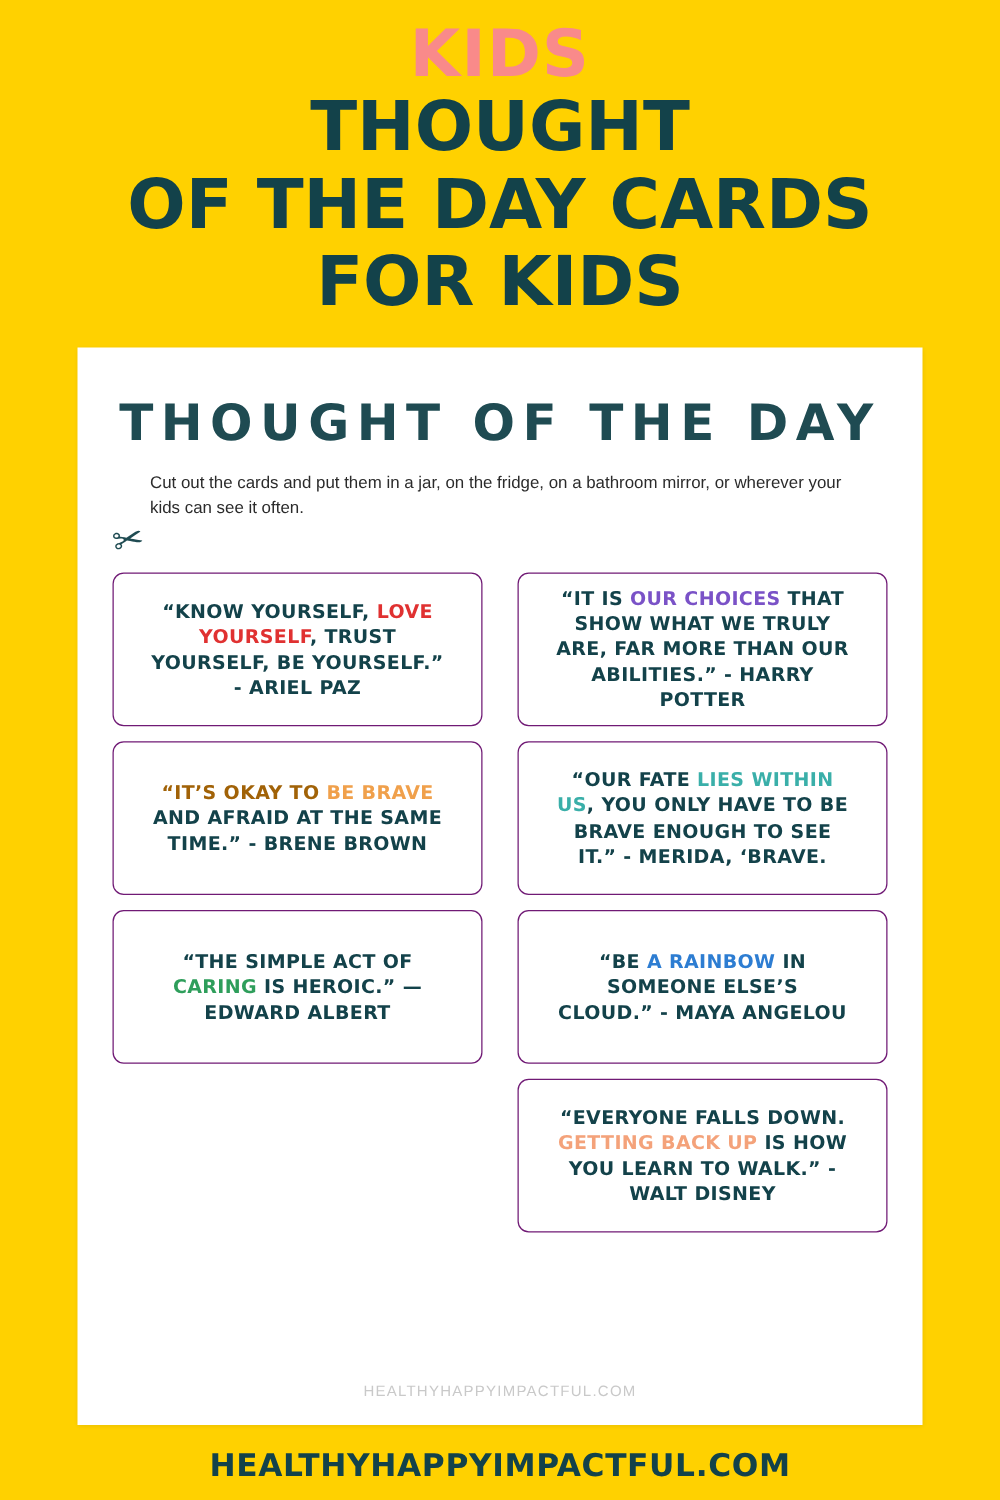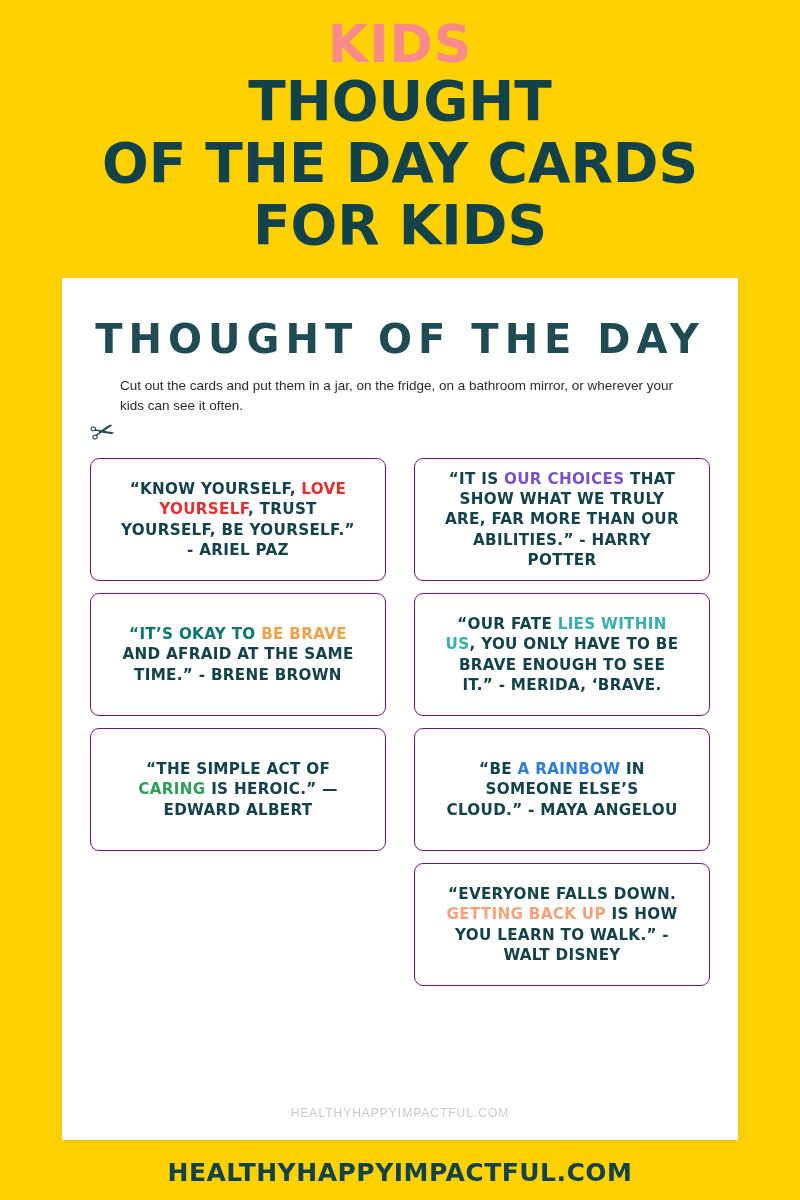--- a/index.html
+++ b/index.html
@@ -149,21 +149,21 @@
   <div class="sheet-title">THOUGHT OF THE DAY</div>
   <div class="sheet-sub">Cut out the cards and put them in a jar, on the fridge, on a bathroom mirror, or wherever your kids can see it often.</div>
   <div class="scissors">✂</div>
 
   <div class="grid">
     <div class="col col-left">
       <div class="card">
           <div><span style="color: rgb(19, 66, 74);">“Know yourself, </span><span style="color: rgb(224, 49, 49);">love yourself</span><span style="color: rgb(19, 66, 74);">, trust yourself, be yourself.” - Ariel Paz</span></div>
         </div>
       <div class="card">
-          <div><span style="color: #0f766e;">“It’s okay to </span><span style="color: rgb(240, 160, 75);">be brave</span><span style="color: rgb(19, 66, 74);"> and afraid at the same time.” - Brene Brown</span></div>
+          <div><span style="color: #a16207;">“It’s okay to </span><span style="color: rgb(240, 160, 75);">be brave</span><span style="color: rgb(19, 66, 74);"> and afraid at the same time.” - Brene Brown</span></div>
         </div>
       <div class="card">
           <div><span style="color: rgb(19, 66, 74);">“The simple act of </span><span style="color: rgb(46, 158, 91);">caring</span><span style="color: rgb(19, 66, 74);"> is heroic.” — Edward Albert</span></div>
         </div>
     </div>
     <div class="col col-right">
       <div class="card">
           <div><span style="color: rgb(19, 66, 74);">“It is </span><span style="color: rgb(122, 82, 199);">our choices</span><span style="color: rgb(19, 66, 74);"> that show what we truly are, far more than our abilities.” - Harry Potter</span></div>
         </div>
       <div class="card">

